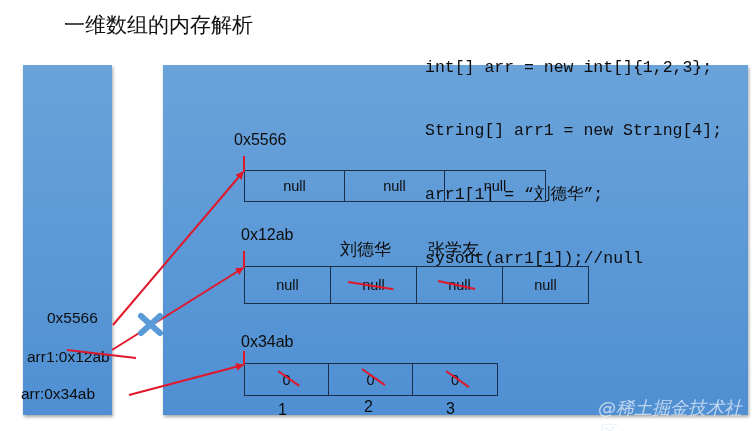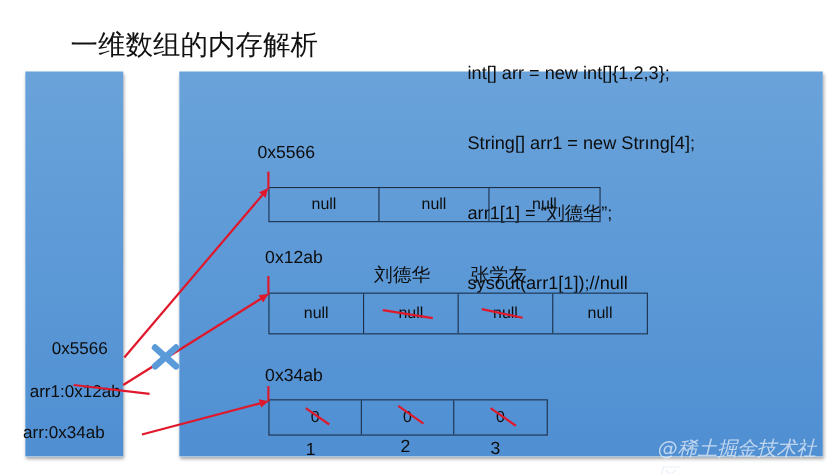--- a/index.html
+++ b/index.html
@@ -3,37 +3,37 @@
 <meta charset="utf-8">
 <style>
   html, body { margin: 0; padding: 0; }
   body {
     width: 756px; height: 431px; position: relative; overflow: hidden;
     background: #ffffff;
     font-family: "Liberation Sans", "DejaVu Sans", sans-serif;
     color: #111;
   }
   .title {
-    position: absolute; left: 64px; top: 24px;
-    font-size: 25px; color: #111; letter-spacing: 0px;
+    position: absolute; left: 64px; top: 11px;
+    font-size: 21px; color: #111; letter-spacing: 0px;
     font-family: "DejaVu Sans", sans-serif;
   }
   .panel {
     position: absolute;
     background: linear-gradient(180deg, #6aa3da 0%, #5b98d6 55%, #4f8fd2 100%);
     box-shadow: 1px 2px 3px rgba(0,0,0,0.35);
   }
   .panel.stack { left: 23px; top: 65px; width: 89px; height: 350px; }
   .panel.heap  { left: 163px; top: 65px; width: 585px; height: 350px; }
   .code {
     position: absolute; left: 425px; top: 14px;
     font-size: 16.5px; line-height: 21.3px; color: #0d0d0d;
     white-space: pre;
   }
-  .code div { height: 21.3px; }
+  .code div { height: 21.3px; font-family: Liberation Mono, monospace; }
   .addr {
     position: absolute; font-size: 16px; color: #0d0d0d;
   }
   .arr {
     position: absolute; display: flex; border: 1.5px solid #1b2f4a;
   }
   .cell {
     border-right: 1.5px solid #1b2f4a; box-sizing: border-box;
     display: flex; align-items: center; justify-content: center;
     font-size: 14.5px; color: #0d0d0d; position: relative;

